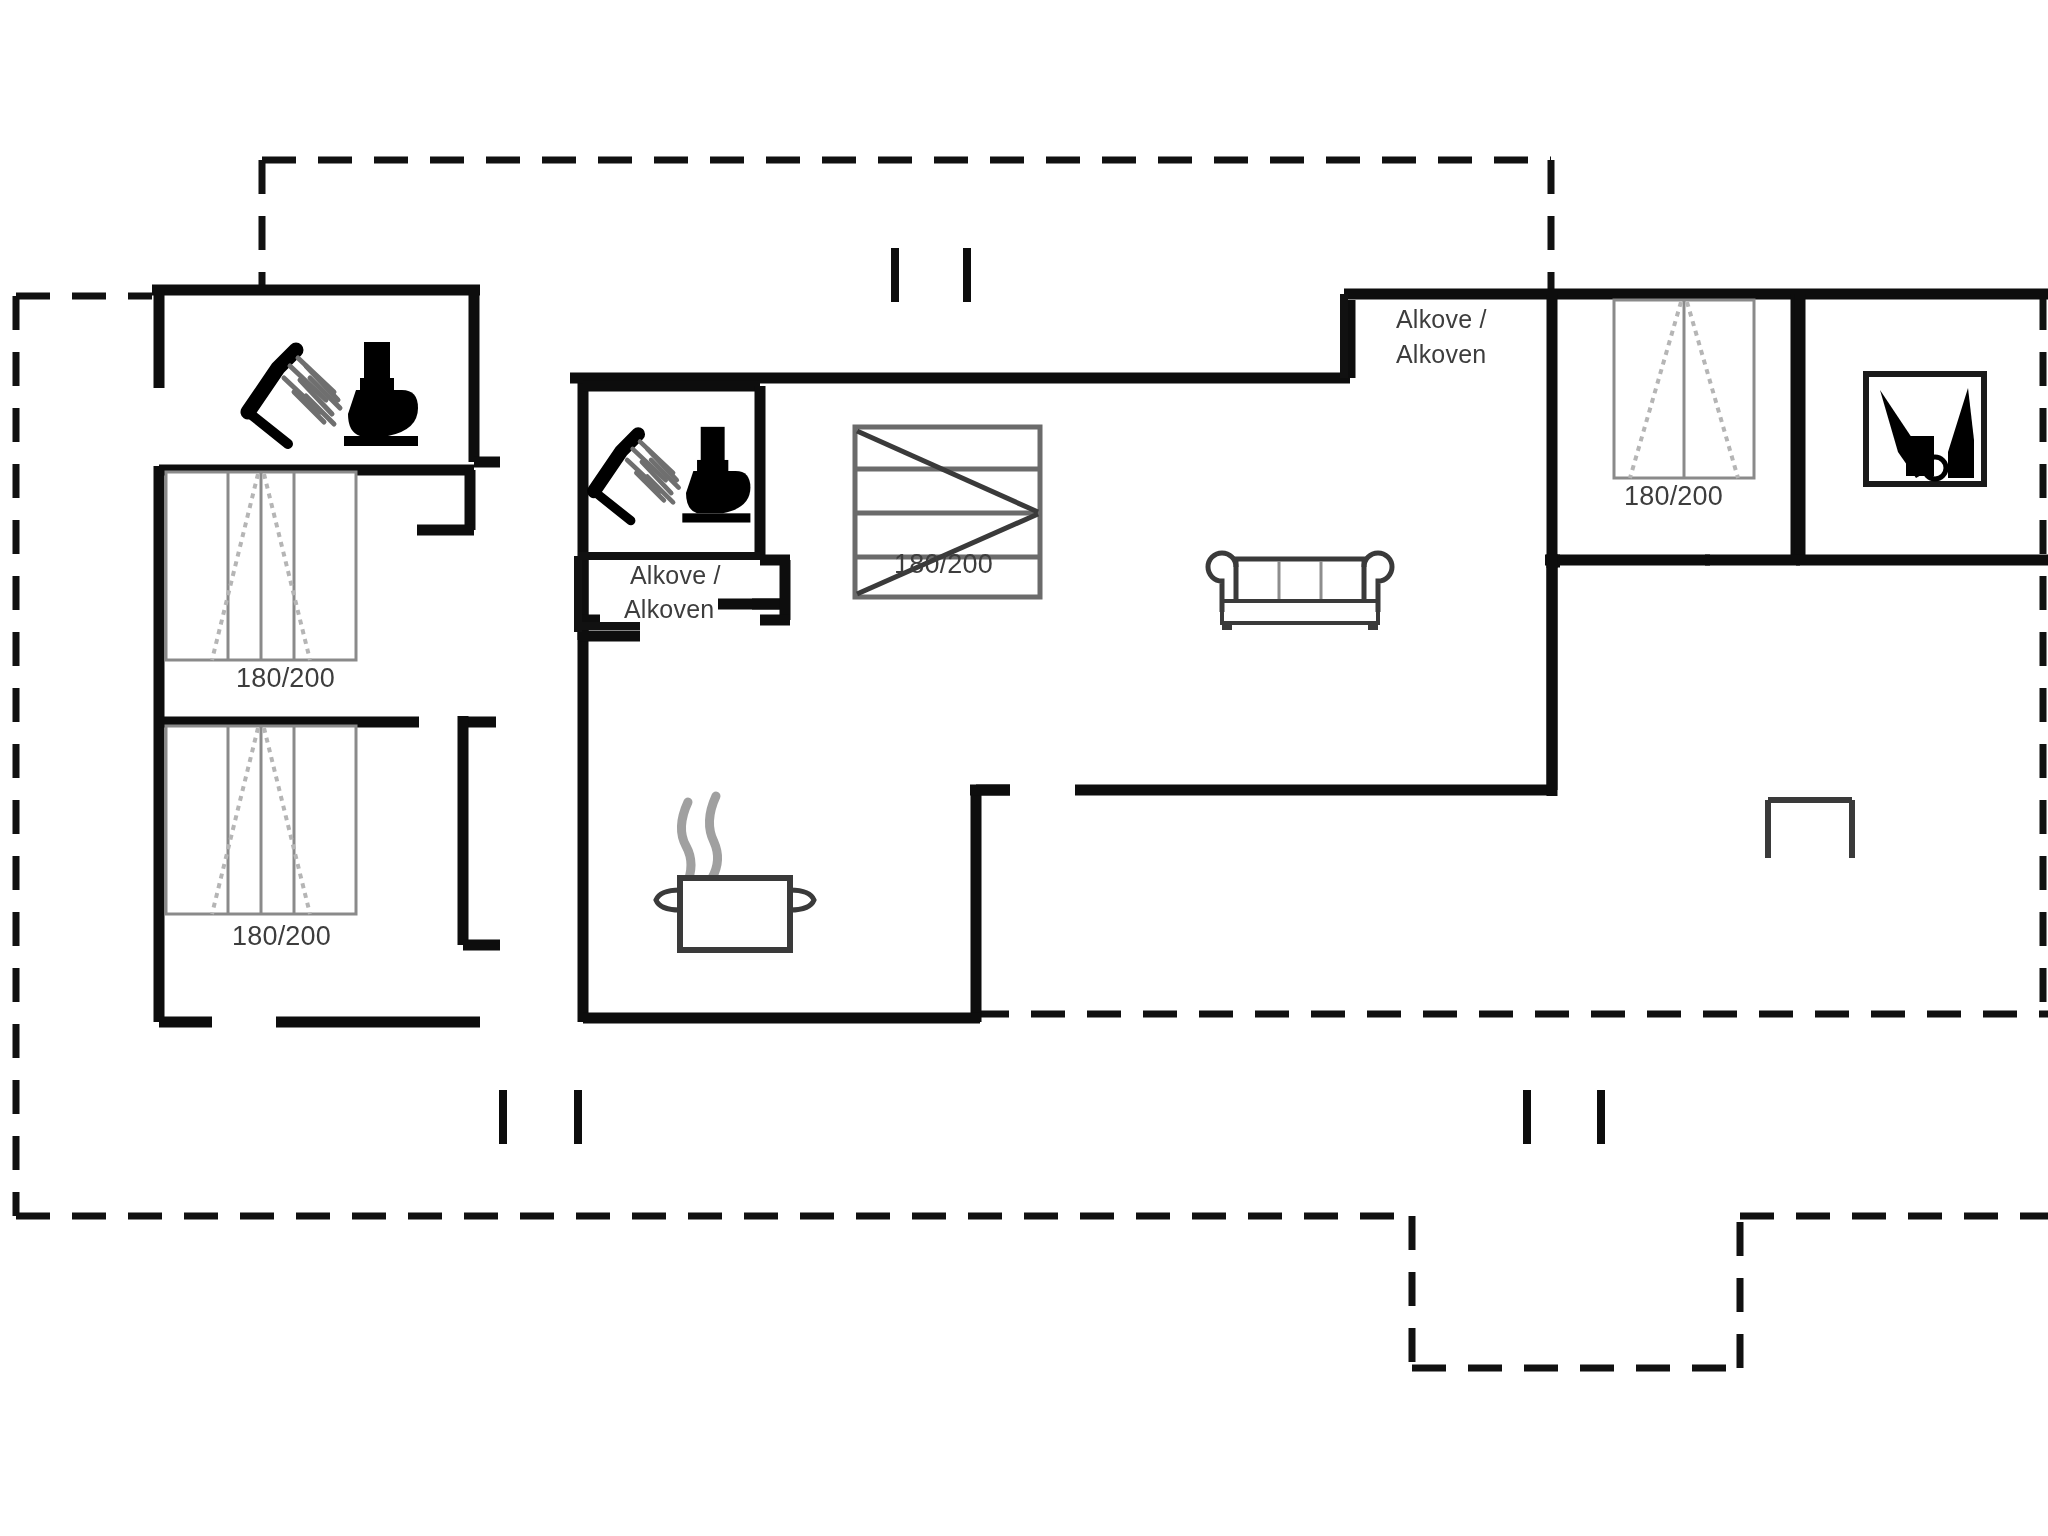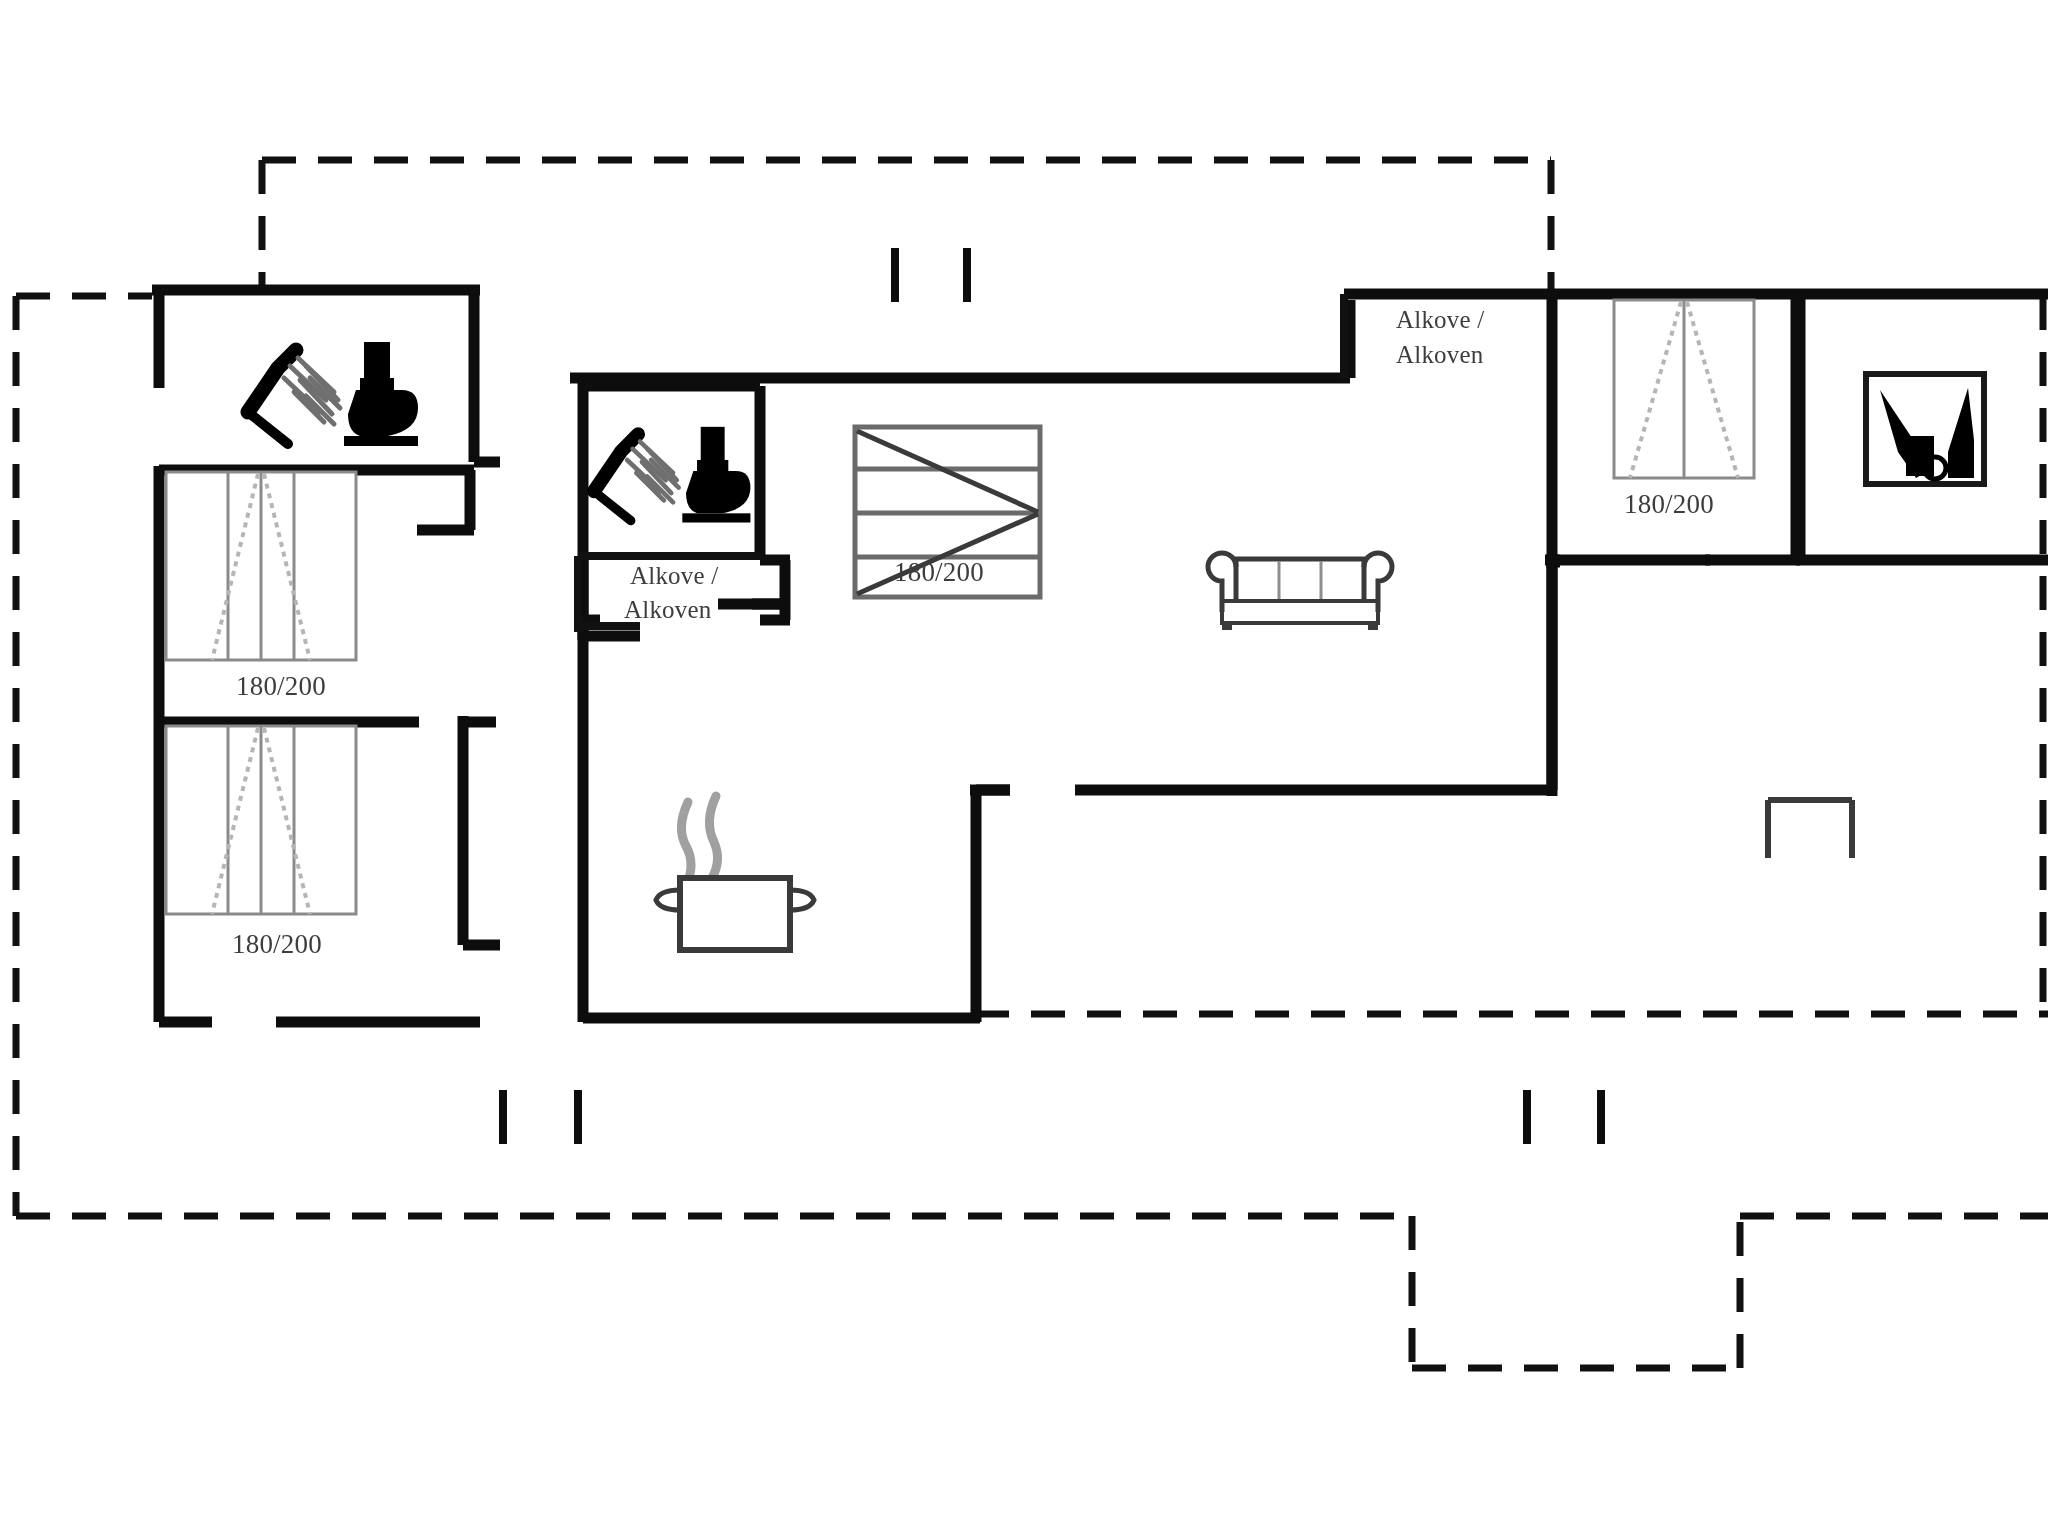--- a/index.html
+++ b/index.html
@@ -22,31 +22,30 @@
   svg#plan-svg {
     position: absolute;
     left: 0;
     top: 0;
     width: 2048px;
     height: 1536px;
     display: block;
   }
   .label-text {
     position: absolute;
-    font-family: Liberation Serif, serif;
+    font-family: Liberation Sans, sans-serif;
     font-size: 26px;
     color: #3a3a3a;
     white-space: pre;
     letter-spacing: 0.2px;
     line-height: 1.25;
   }
   .label-text.dim {
     font-size: 27px;
     color: #3d3d3d;
-    margin-top: 8px;
   }
   .label-text.alkove {
     font-size: 25px;
     color: #3d3d3d;
   }
 </style>
 </head>
 <body>
 
 <div id="floorplan-root">

